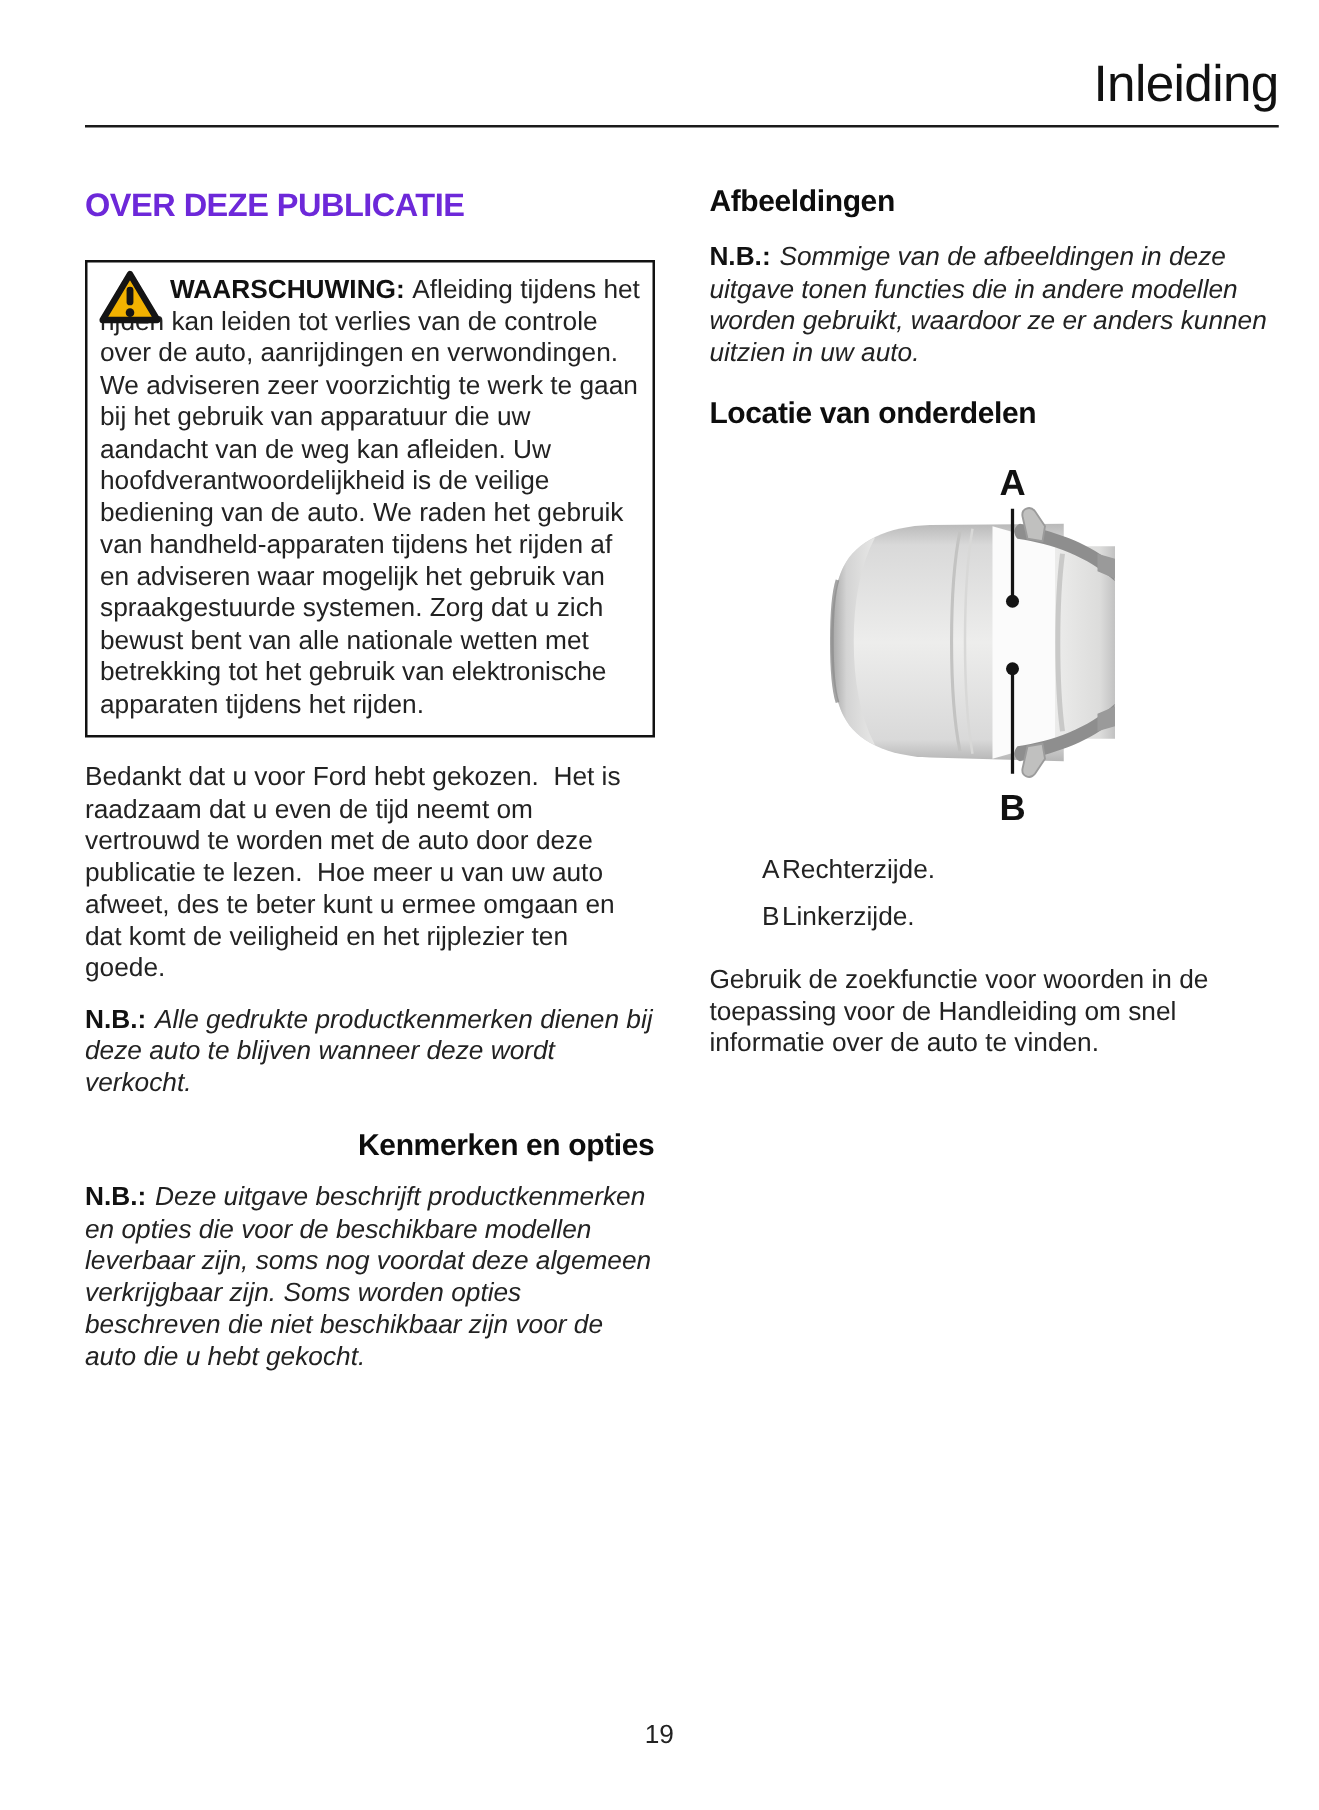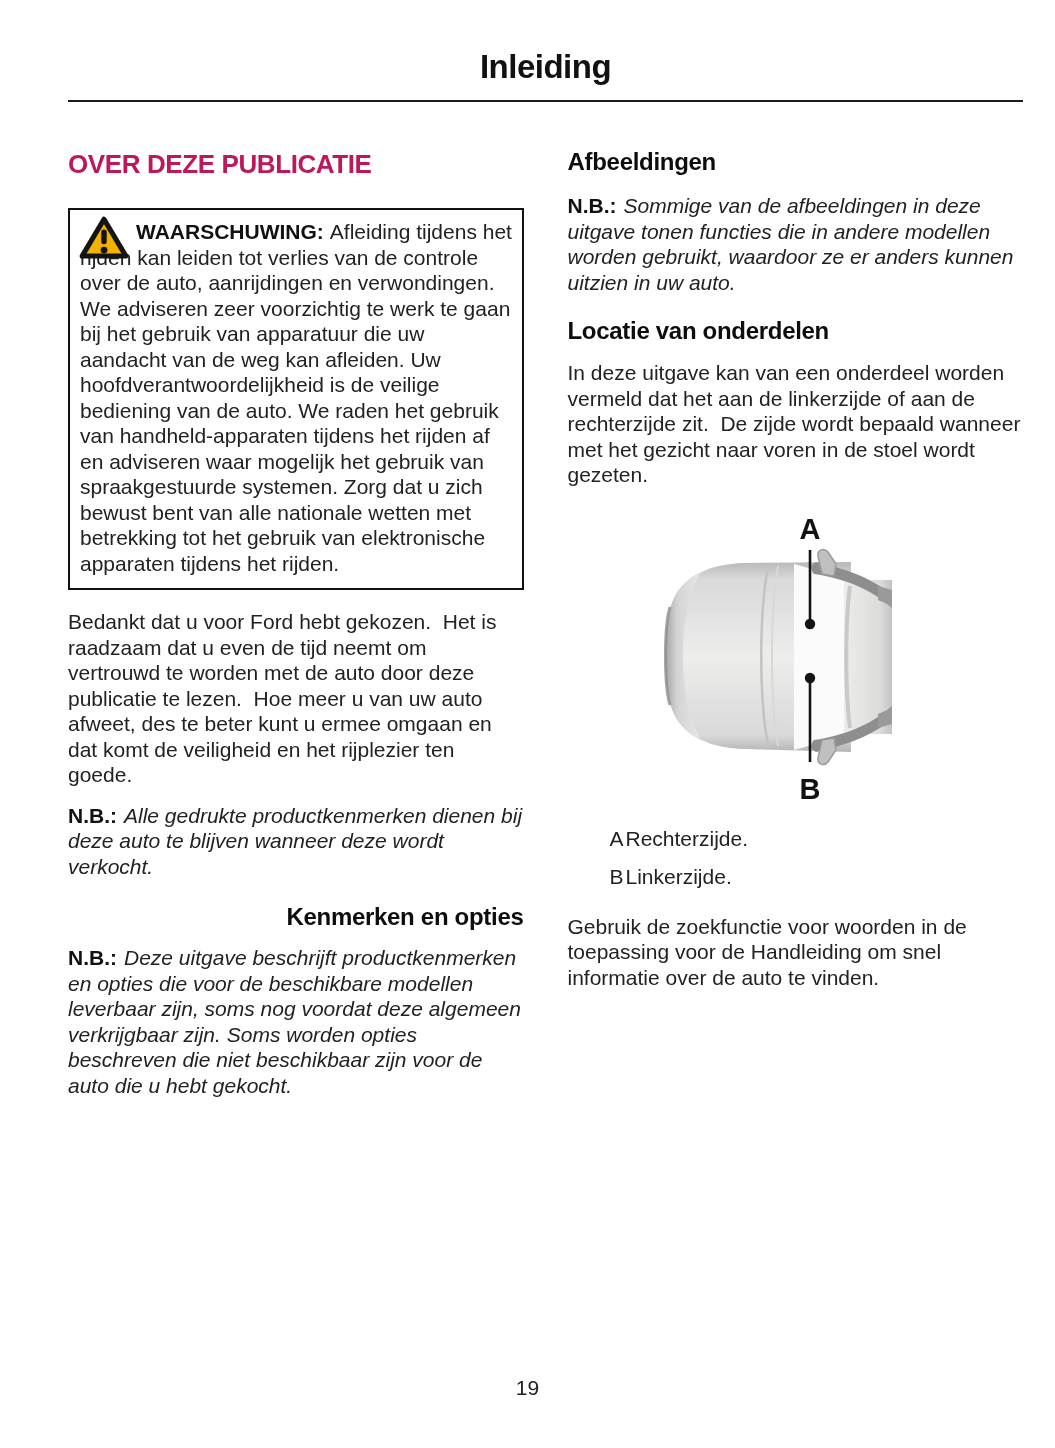--- a/index.html
+++ b/index.html
@@ -9,43 +9,43 @@
     width: 1055px;
     height: 1448px;
     background: #ffffff;
     font-family: "Liberation Sans", "DejaVu Sans", sans-serif;
     color: #1d1d1d;
     overflow: hidden;
   }
   
   .header { padding: 50px 32px 0 68px; }
   .page-title {
-    text-align: center;
-    font-size: 33px;
-    font-weight: bold;
+    text-align: right;
+    font-size: 41px;
+    font-weight: normal;
     letter-spacing: -0.5px;
     color: #111;
     line-height: 34px;
   }
   .header-rule {
     margin-top: 16px;
     border-bottom: 2px solid #1a1a1a;
   }
   
   .columns {
     display: flex;
     padding: 46px 32px 0 68px;
     gap: 44px;
   }
   .col { width: 456px; }
   h2.section-heading {
     font-size: 26px;
     font-weight: bold;
     letter-spacing: -0.4px;
-    color: #be185d;
+    color: #6d28d9;
     line-height: 33px;
   }
   h3.sub-heading {
     font-size: 24px;
     font-weight: bold;
     letter-spacing: -0.3px;
     color: #0d0d0d;
     line-height: 28px;
   }
   p.body-text {
@@ -176,21 +176,20 @@
       <p class="note lc-note3"><span class="nb-label">N.B.:</span><span class="nb-text">Deze uitgave beschrijft productkenmerken en opties die voor de beschikbare modellen leverbaar zijn, soms nog voordat deze algemeen verkrijgbaar zijn. Soms worden opties beschreven die niet beschikbaar zijn voor de auto die u hebt gekocht.</span></p>
     </div>
 
     <div class="col">
       <h3 class="sub-heading">Afbeeldingen</h3>
 
       <p class="note rc-note"><span class="nb-label">N.B.:</span><span class="nb-text">Sommige van de afbeeldingen in deze uitgave tonen functies die in andere modellen worden gebruikt, waardoor ze er anders kunnen uitzien in uw auto.</span></p>
 
       <h3 class="sub-heading rc-subhead">Locatie van onderdelen</h3>
 
-      <p class="body-text rc-body">In deze uitgave kan van een onderdeel worden vermeld dat het aan de linkerzijde of aan de rechterzijde zit.  De zijde wordt bepaald wanneer met het gezicht naar voren in de stoel wordt gezeten.</p>
 
       <div class="figure">
         <svg width="380" height="300" viewBox="0 0 380 300">
           <defs>
             <linearGradient id="bodyGrad" x1="0" y1="0" x2="0" y2="1">
               <stop offset="0" stop-color="#b9b9b9"></stop>
               <stop offset="0.09" stop-color="#d9d9d9"></stop>
               <stop offset="0.5" stop-color="#ededec"></stop>
               <stop offset="0.91" stop-color="#d9d9d9"></stop>
               <stop offset="1" stop-color="#b5b5b5"></stop>

